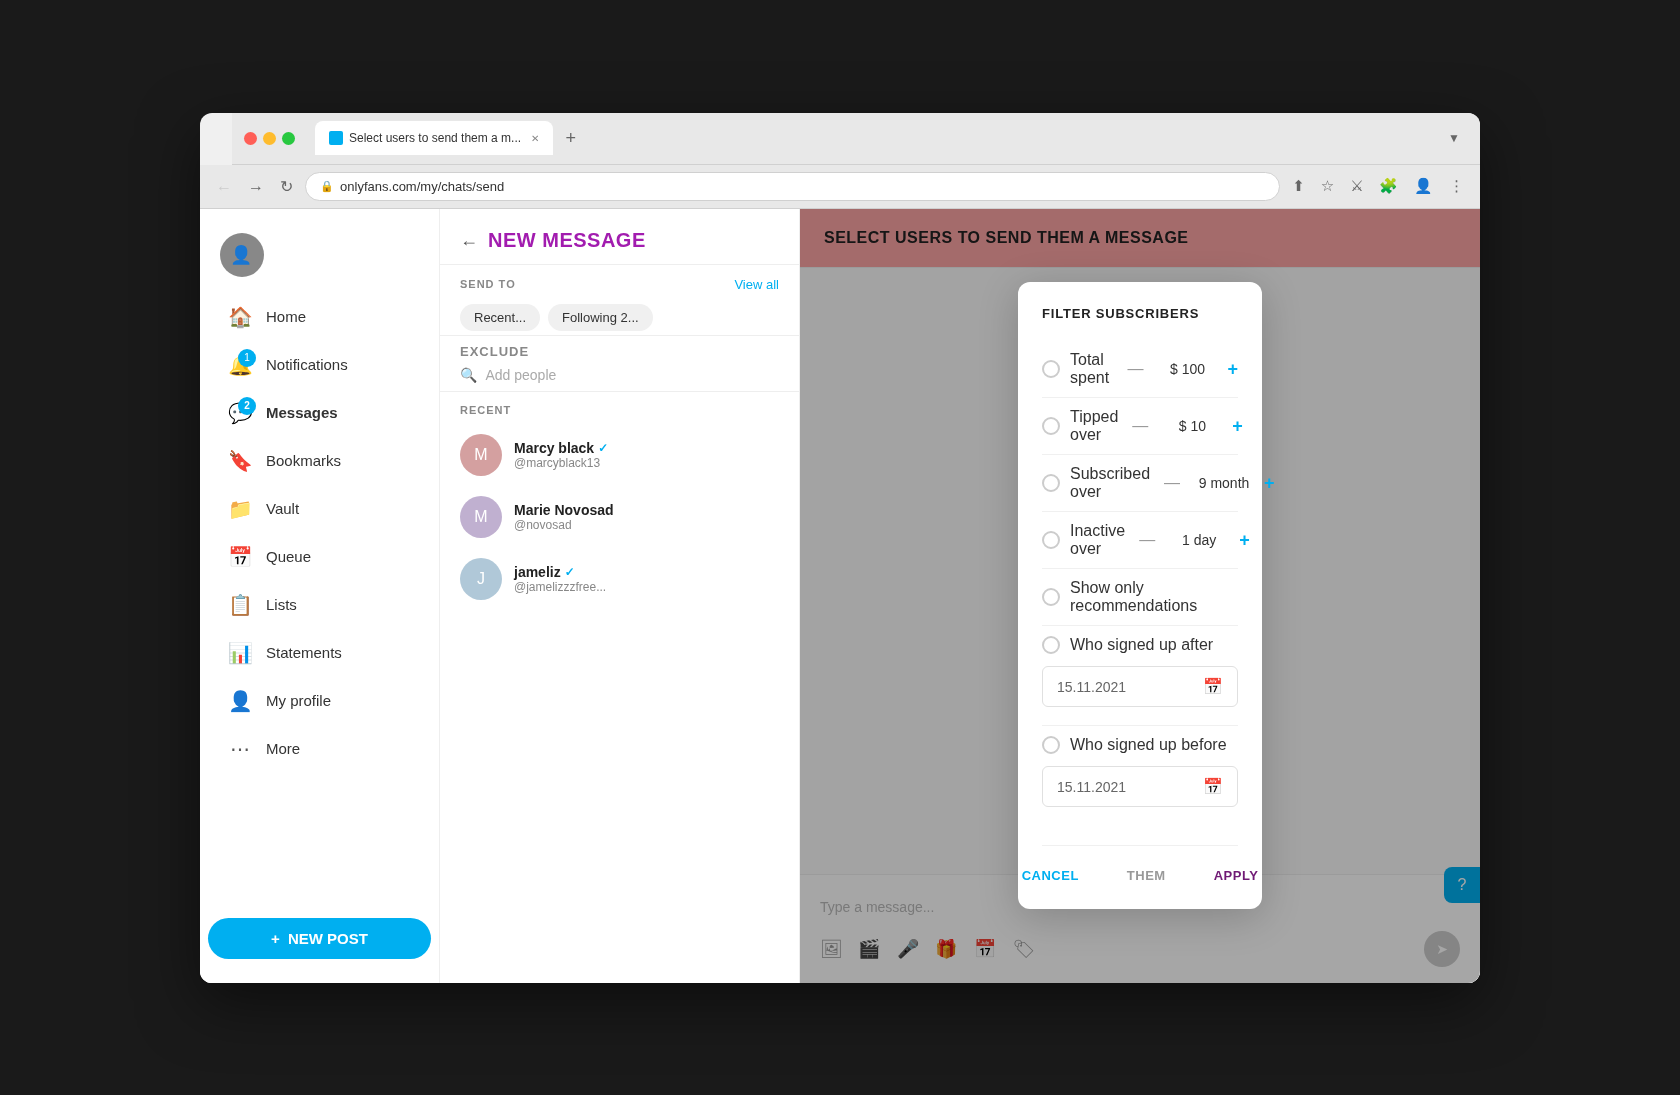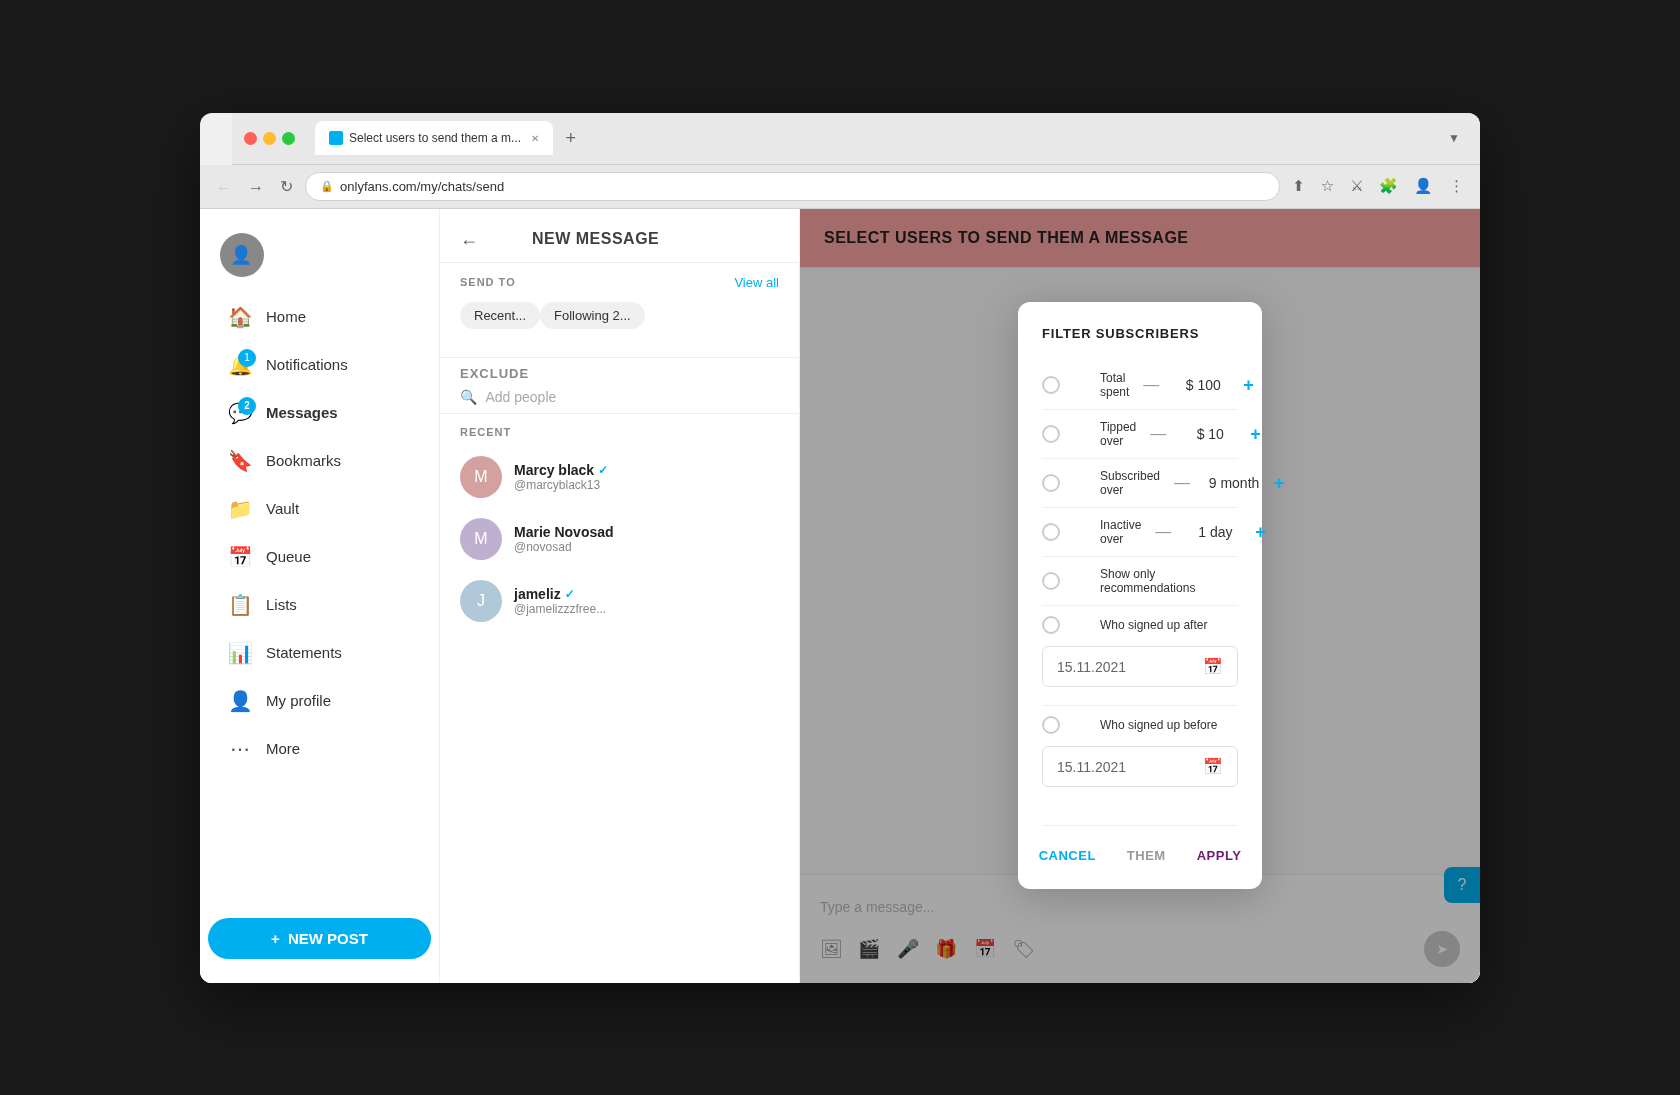--- a/index.html
+++ b/index.html
@@ -245,46 +245,46 @@
       align-items: center;
       gap: 10px;
       border-bottom: 1px solid #eee;
     }
     .back-arrow {
       font-size: 18px;
       color: #555;
       cursor: pointer;
     }
     .panel-title {
-      font-size: 16px;
+      font-size: 20px;
       font-weight: 700;
-      color: #404040;
+      color: #a21caf;
       letter-spacing: 0.5px;
-      margin-left: 44px;
     }
     .send-to-row {
       padding: 12px 20px;
       display: flex;
       align-items: center;
       justify-content: space-between;
     }
     .send-to-label {
       font-size: 11px;
       font-weight: 600;
       color: #888;
       letter-spacing: 1px;
     }
     .view-all-link {
       color: #00aff0;
       font-size: 13px;
       cursor: pointer;
     }
     .filter-chips {
-      padding: 0 20px 28px;
-      display: flex;
+      padding: 0 20px 4px;
+      display: flex;
+      gap: 8px;
     }
     .chip {
       background: #f0f0f0;
       border-radius: 20px;
       padding: 6px 14px;
       font-size: 13px;
       color: #333;
       cursor: pointer;
     }
     .exclude-row {
@@ -454,24 +454,23 @@
 
     .radio-circle {
       width: 18px;
       height: 18px;
       border-radius: 50%;
       border: 2px solid #ccc;
       flex-shrink: 0;
       cursor: pointer;
     }
     .filter-label {
-      font-size: 12px;
+      font-size: 16px;
       color: #333;
       flex: 1;
-      margin-left: 30px;
     }
     .filter-minus {
       color: #999;
       font-size: 16px;
       cursor: pointer;
       padding: 0 4px;
     }
     .filter-value {
       font-size: 14px;
       color: #333;
@@ -495,21 +494,21 @@
       margin: 8px 0;
       display: flex;
       align-items: center;
       justify-content: space-between;
     }
     .calendar-icon { color: #aaa; font-size: 16px; }
 
     .modal-actions {
       display: flex;
       justify-content: center;
-      gap: 7px;
+      gap: 24px;
       margin-top: 20px;
       padding-top: 16px;
       border-top: 1px solid #f0f0f0;
     }
     .action-btn {
       font-size: 13px;
       font-weight: 600;
       letter-spacing: 0.5px;
       cursor: pointer;
       border: none;

